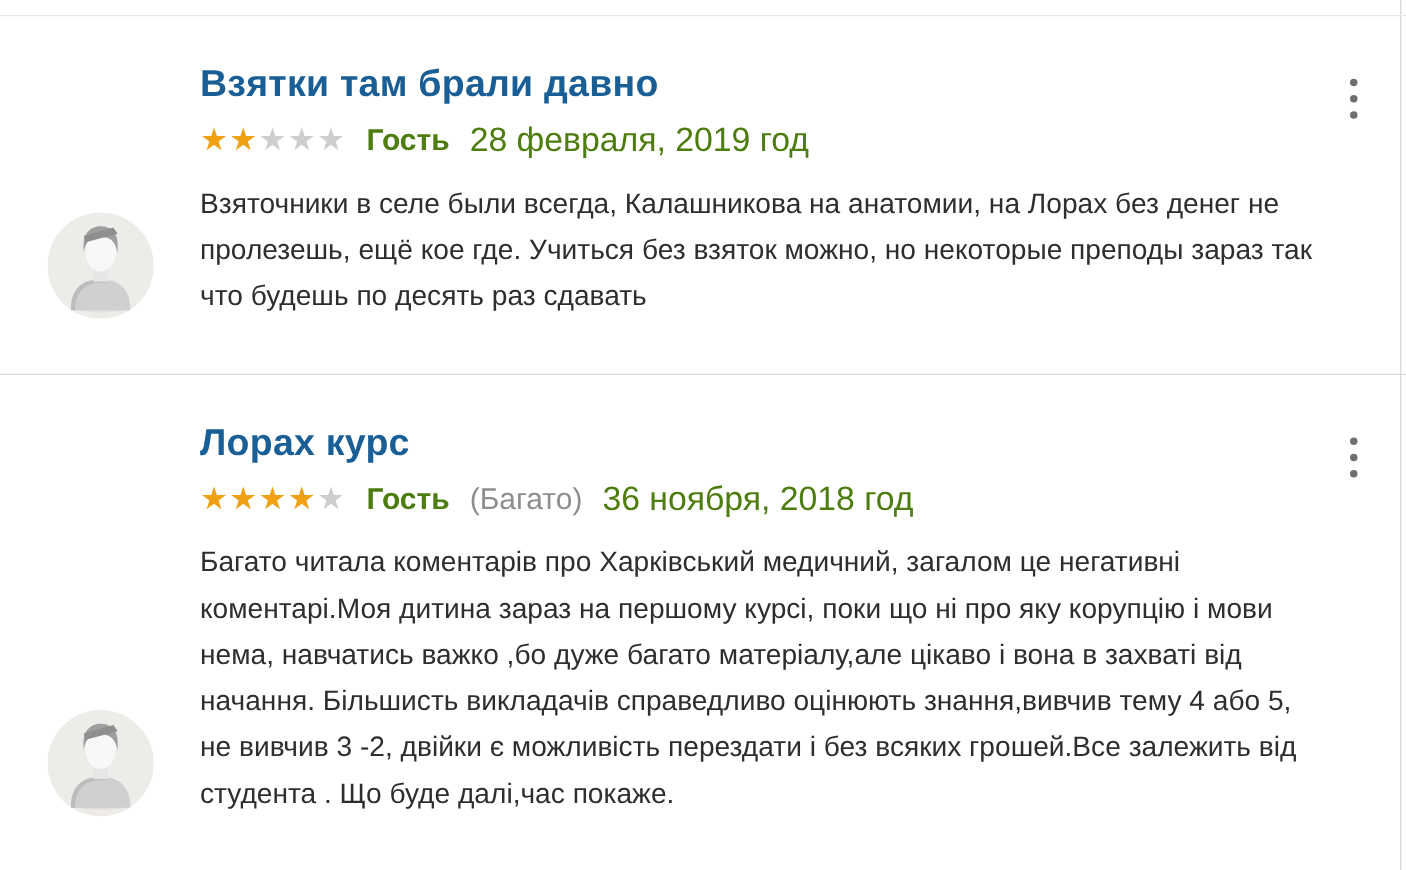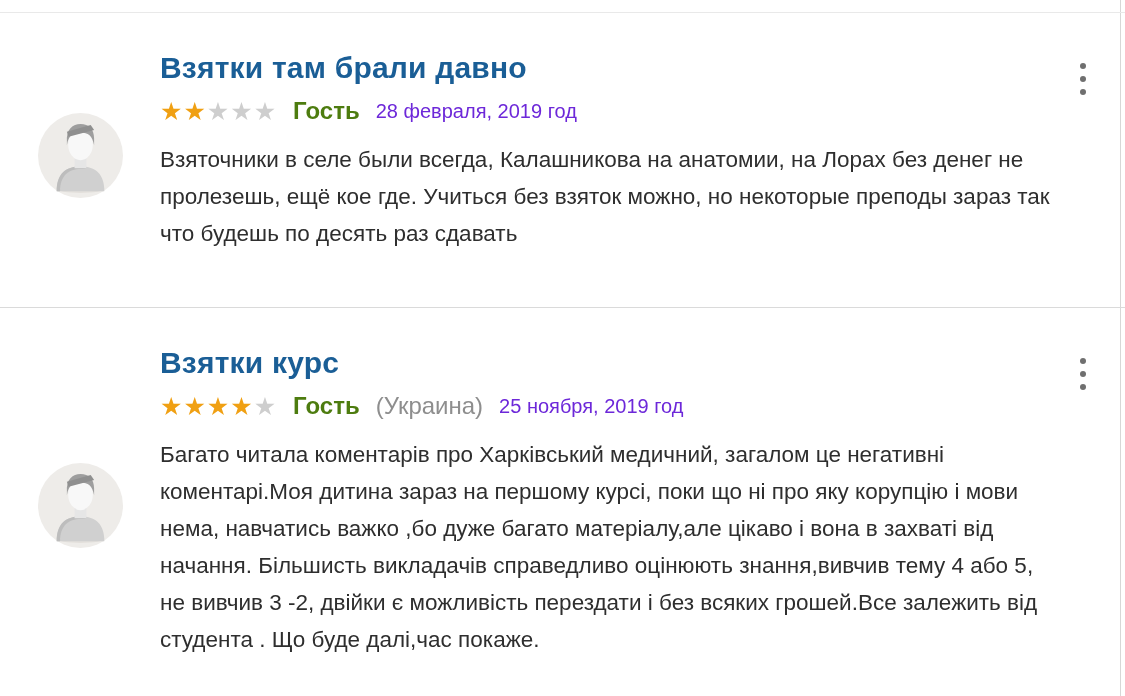--- a/index.html
+++ b/index.html
@@ -13,23 +13,22 @@
   .page-right-edge {
     position: absolute; top: 0; right: 4px;
     width: 1px; height: 100%;
     background: #d7d7d7;
   }
   .reviews-list { margin-top: 12px; }
 
   .review-card {
     position: relative;
     display: flex;
-    align-items: center;
+    align-items: flex-end;
     padding: 37px 0 44px 0;
-    margin-top: 11px;
   }
   .review-card.first { border-top: 1px solid #e9e9e9; }
   .review-card.second { border-top: 1px solid #dadada; }
 
   .avatar-wrap {
     flex: none;
     width: 85px; height: 85px;
     margin-left: 38px;
     margin-top: 8px;
   }
@@ -51,21 +50,21 @@
     display: flex;
     align-items: center;
     gap: 16px;
     margin-top: 11px;
     white-space: nowrap;
   }
   .stars { font-size: 25px; line-height: 1; letter-spacing: 1px; color: #cecece; }
   .stars .filled { color: #f0a013; }
   .author { font-size: 24px; font-weight: bold; color: #4d7c0f; }
   .location { font-size: 24px; color: #8e8e8e; }
-  .date { font-size: 20px; color: #6d28d9; }
+  .date { font-size: 27px; color: #4d7c0f; }
 
   .review-text {
     margin-top: 16px;
     font-size: 22.5px;
     line-height: 37px;
     color: #2e2e2e;
   }
 
   .kebab-btn {
     position: absolute;
@@ -128,26 +127,26 @@
         <ellipse cx="50" cy="89" rx="28" ry="5" fill="#e3e0dc"></ellipse>
         <path d="M22,92 C22,72 32,63 50,63 C68,63 78,72 78,92 Z" fill="#d0d0d0"></path>
         <path d="M22,92 C22,72 32,63 50,63 C60,63 60,66 50,66 C36,66 26,74 26,92 Z" fill="#bdbdbd"></path>
         <rect x="43" y="48" width="14" height="17" fill="#e6e6e6"></rect>
         <ellipse cx="50" cy="37" rx="14.5" ry="18.5" fill="#f8f8f8"></ellipse>
         <path d="M34,34 C33,19 41,13 50,13 C60,13 66,19 66,30 L66,38 C64,27 59,23 50,23 C41,23 36,26 34,38 Z" fill="#9e9e9e"></path>
         <path d="M34,22 L62,14 L66,20 L36,28 Z" fill="#8f8f8f"></path>
       </svg>
     </div>
     <div class="content">
-      <h2 class="review-title">Взятки курс</h2>
+      <h2 class="review-title">Лорах курс</h2>
       <div class="meta-row">
         <span class="stars"><span class="filled">★</span><span class="filled">★</span><span class="filled">★</span><span class="filled">★</span><span>★</span></span>
         <span class="author">Гость</span>
-        <span class="location">(Украина)</span>
-        <span class="date">25 ноября, 2019 год</span>
+        <span class="location">(Багато)</span>
+        <span class="date">36 ноября, 2018 год</span>
       </div>
       <div class="review-text">Багато читала коментарів про Харківський медичний, загалом це негативні коментарі.Моя дитина зараз на першому курсі, поки що ні про яку корупцію і мови нема, навчатись важко ,бо дуже багато матеріалу,але цікаво і вона в захваті від начання. Більшисть викладачів справедливо оцінюють знання,вивчив тему 4 або 5, не вивчив 3 -2, двійки є можливість перездати і без всяких грошей.Все залежить від студента . Що буде далі,час покаже.</div>
     </div>
     <button class="kebab-btn">
       <span class="dot"></span>
         <span class="dot"></span>
         <span class="dot"></span>
     </button>
   </div>
 

